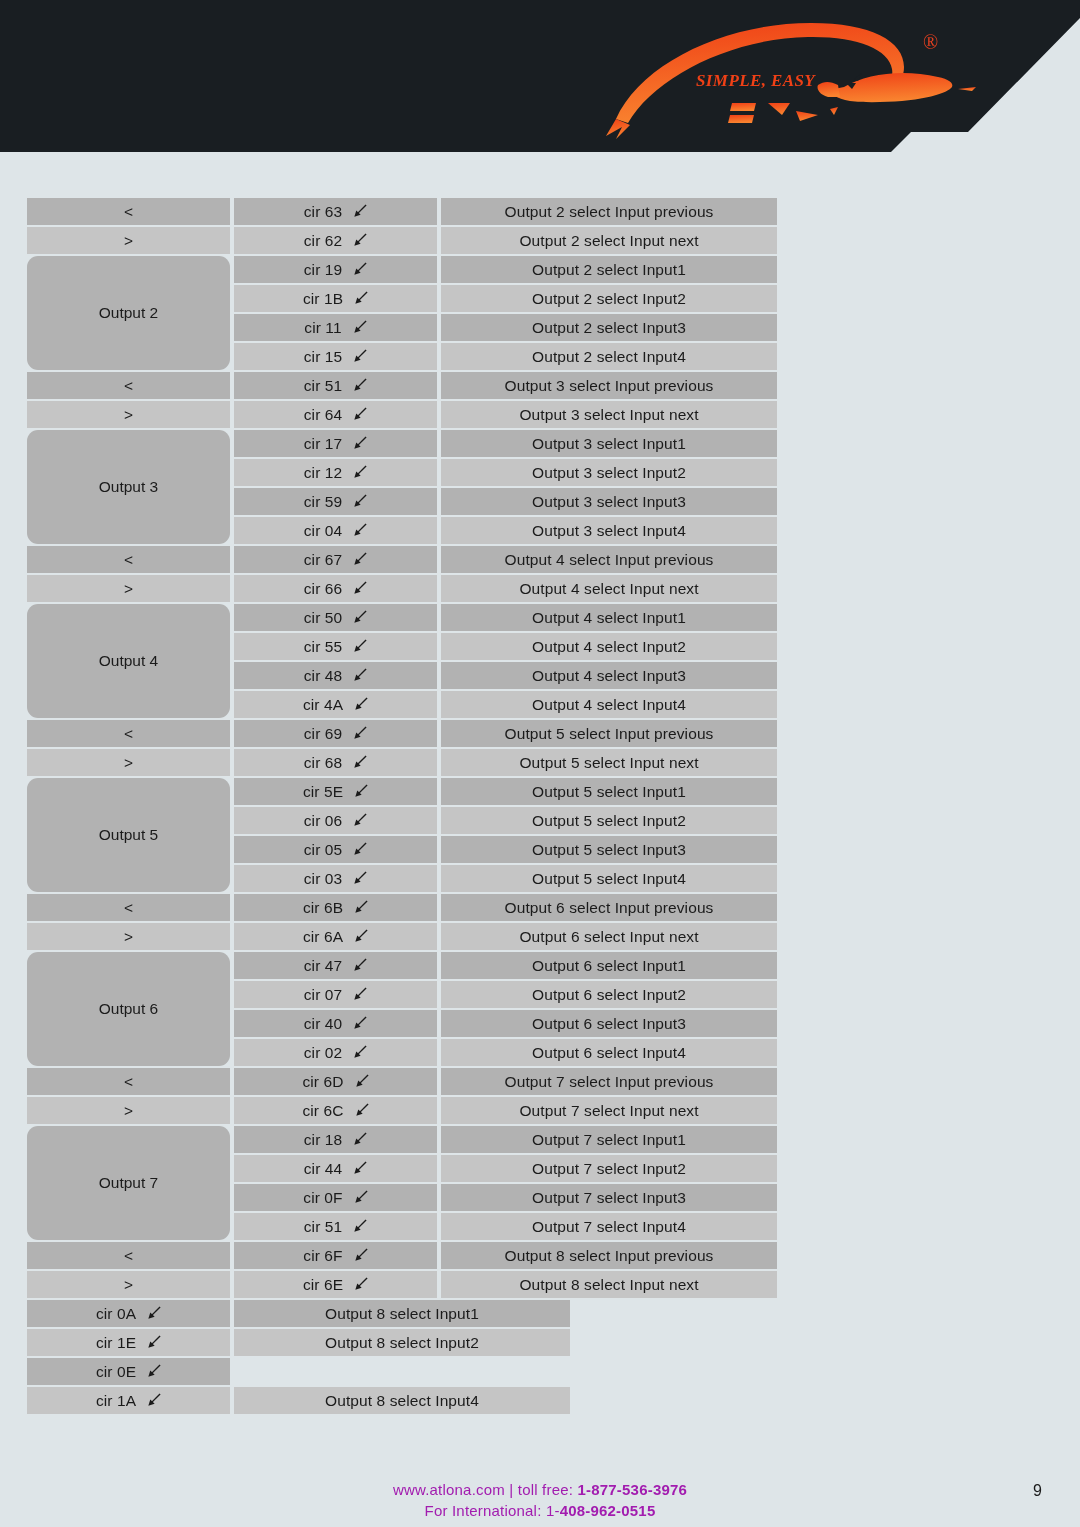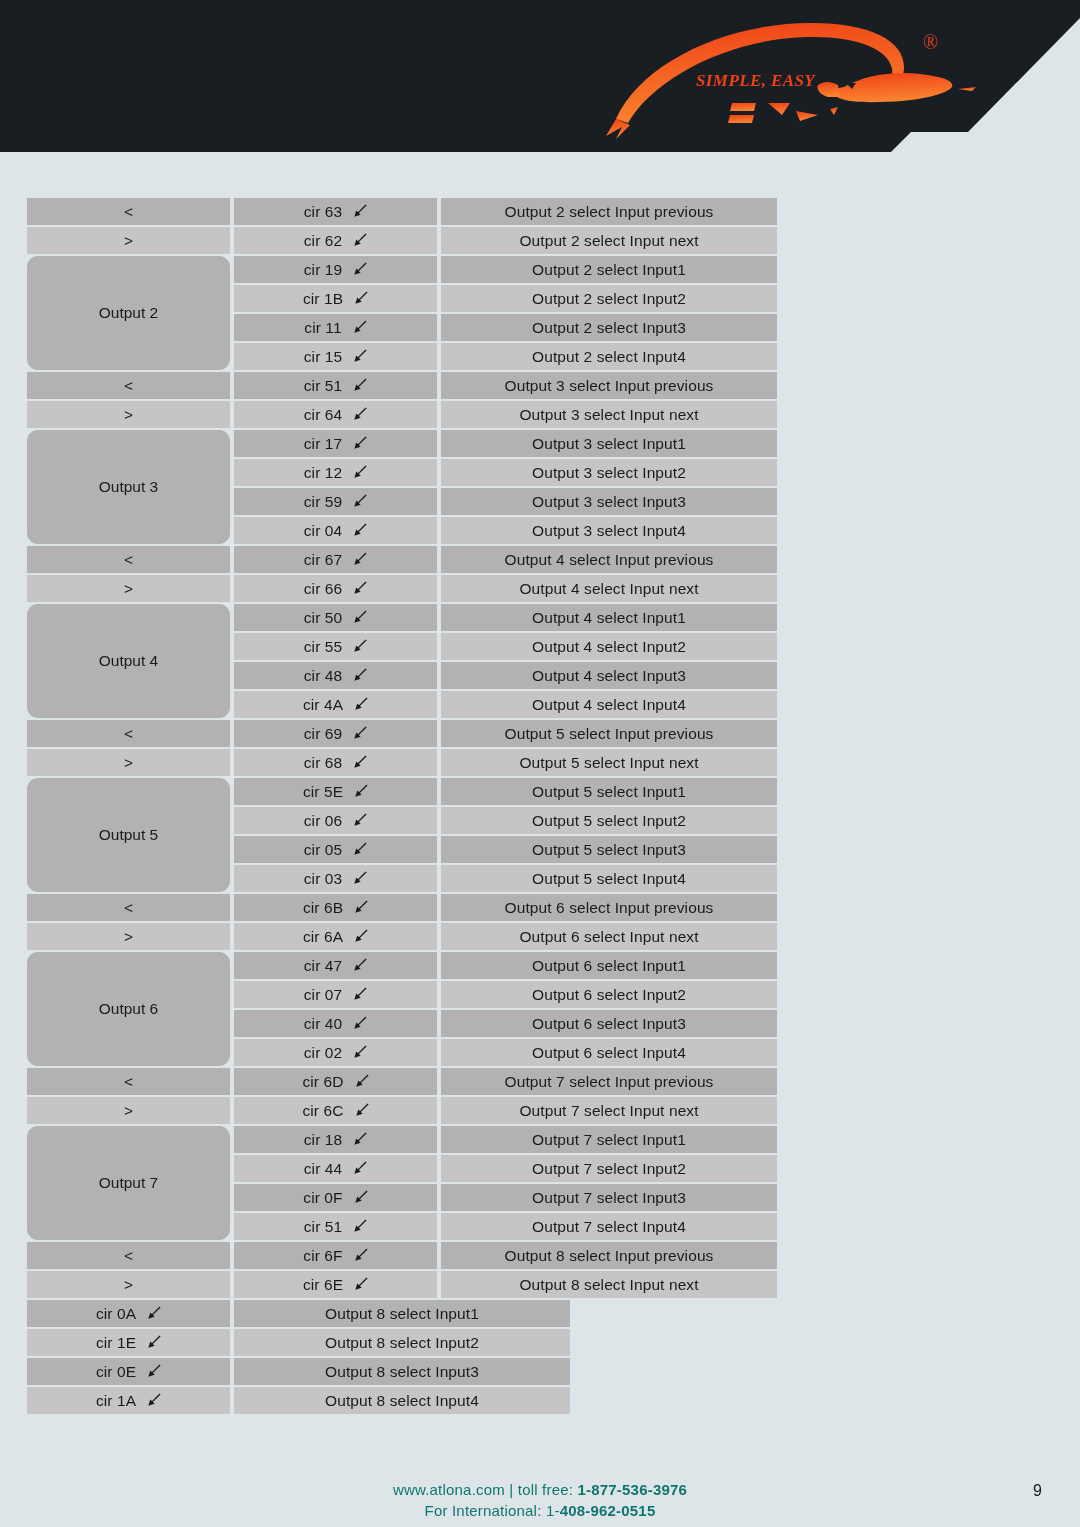--- a/index.html
+++ b/index.html
@@ -130,21 +130,21 @@
 
   
   .footer {
     position: absolute;
     left: 0;
     bottom: 6px;
     width: 1080px;
     text-align: center;
   }
   .footer-line {
-    color: #0f766e;
+    color: #a21caf;
     font-size: 15px;
     line-height: 21px;
     letter-spacing: .2px;
   }
   .footer-line b { font-weight: bold; }
   .page-number {
     position: absolute;
     right: 38px;
     bottom: 27px;
     color: #1b1b1b;
@@ -855,23 +855,20 @@
           </div>
           <div class="row">
             <div class="cell c-code sh-dark">
               <span class="code-text">
                 <span>cir 0E</span>
                 <span class="arrow-icon"><svg viewBox="0 0 16 16" xmlns="http://www.w3.org/2000/svg">
                     <path d="M15 1 L5.2 10.8" stroke="#1b1b1b" stroke-width="1.5" fill="none"></path>
                     <path d="M2.5 13.5 L9.2 11.4 L4.6 6.8 Z" fill="#1b1b1b"></path>
                   </svg></span>
               </span>
-            </div>
-            <div class="cell c-desc sh-dark">
-              <span>Output 8 select Input3</span>
             </div>
           </div>
           <div class="row">
             <div class="cell c-code sh-light">
               <span class="code-text">
                 <span>cir 1A</span>
                 <span class="arrow-icon"><svg viewBox="0 0 16 16" xmlns="http://www.w3.org/2000/svg">
                     <path d="M15 1 L5.2 10.8" stroke="#1b1b1b" stroke-width="1.5" fill="none"></path>
                     <path d="M2.5 13.5 L9.2 11.4 L4.6 6.8 Z" fill="#1b1b1b"></path>
                   </svg></span>

